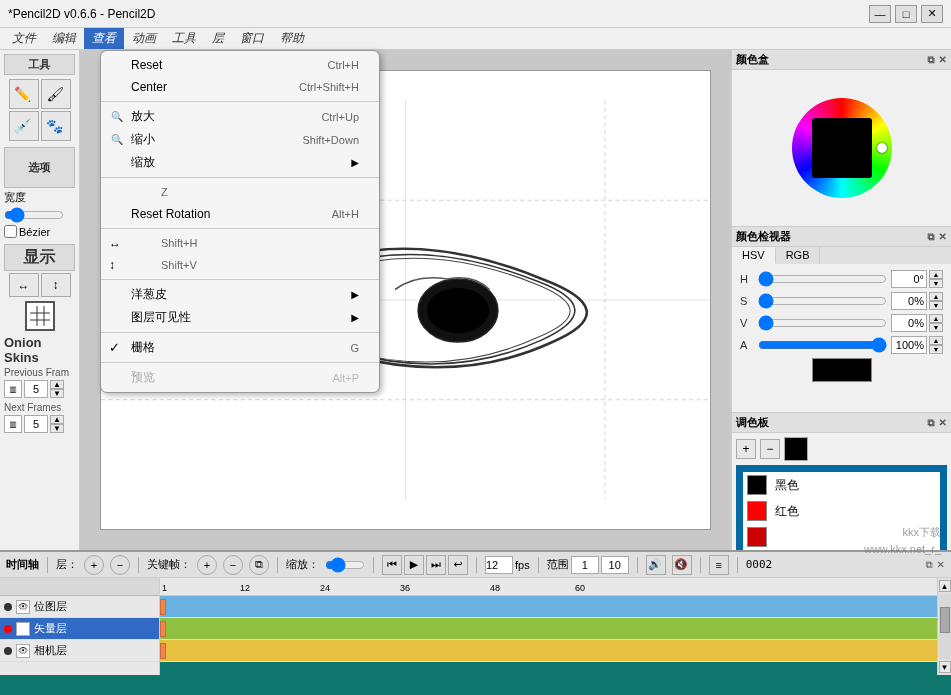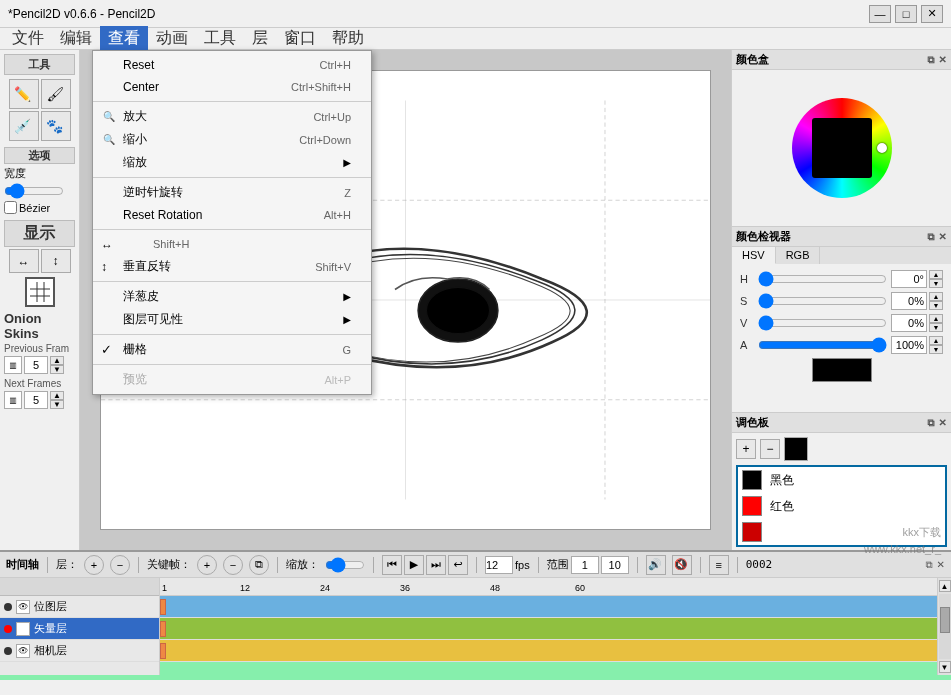--- a/index.html
+++ b/index.html
@@ -5,21 +5,21 @@
     * { margin: 0; padding: 0; box-sizing: border-box; }
     body { width: 951px; height: 695px; overflow: hidden; font-family: "Microsoft YaHei", "SimHei", sans-serif; font-size: 12px; background: #f0f0f0; user-select: none; }
 
     
     #titlebar { height: 28px; background: #f0f0f0; display: flex; align-items: center; justify-content: space-between; padding: 0 8px; border-bottom: 1px solid #ccc; }
     #titlebar-controls { display: flex; gap: 4px; }
     .title-btn { width: 22px; height: 18px; border: 1px solid #999; background: #e0e0e0; cursor: pointer; display: flex; align-items: center; justify-content: center; font-size: 11px; }
 
     
     #menubar { height: 22px; background: #f0f0f0; display: flex; align-items: center; padding: 0 4px; border-bottom: 1px solid #ccc; position: relative; }
-    .menu-item { padding: 2px 8px; cursor: pointer; font-size: 16px; color: #333; }
+    .menu-item { padding: 2px 8px; cursor: pointer; font-size: 12px; color: #333; font-style: italic; }
     .menu-item.active { background: #316ac5; color: white; }
 
     
     #dropdown { position: absolute; top: 22px; left: 0; background: #f5f5f5; border: 1px solid #999; box-shadow: 2px 2px 6px rgba(0,0,0,0.3); z-index: 1000; min-width: 280px; padding: 3px 0; }
     .dd-item { display: flex; align-items: center; padding: 3px 20px 3px 30px; cursor: pointer; min-height: 22px; position: relative; }
     .dd-item .dd-label { flex: 1; }
     .dd-item .dd-shortcut { color: #666; font-size: 11px; margin-left: 30px; }
     .dd-item .dd-check { position: absolute; left: 8px; font-size: 13px; }
     .dd-item .dd-arrow { margin-left: auto; font-size: 10px; }
     .dd-separator { height: 1px; background: #ccc; margin: 3px 0; }
@@ -27,21 +27,21 @@
     .dd-item.disabled .dd-shortcut { color: #bbb; }
 
     
     #main { display: flex; height: calc(695px - 28px - 22px - 145px); }
 
     
     #left-toolbar { width: 80px; background: #f0f0f0; border-right: 1px solid #ccc; padding: 4px; }
     #tools-label { font-size: 11px; font-weight: bold; color: #333; margin-bottom: 4px; padding: 2px; background: #ddd; border: 1px solid #bbb; text-align: center; }
     .tool-row { display: flex; gap: 2px; margin-bottom: 2px; justify-content: center; }
     .tool-btn { width: 30px; height: 30px; border: 1px solid #aaa; background: #e8e8e8; cursor: pointer; display: flex; align-items: center; justify-content: center; font-size: 14px; }
-    #options-label { font-size: 11px; font-weight: bold; color: #333; margin: 6px 0 2px; padding: 0; background: #ddd; border: 1px solid #bbb; text-align: center; }
+    #options-label { font-size: 11px; font-weight: bold; color: #333; margin: 6px 0 2px; padding: 12px; background: #ddd; border: 1px solid #bbb; text-align: center; }
     .option-row { display: flex; align-items: center; gap: 4px; margin-bottom: 4px; font-size: 11px; }
     .slider-small { width: 50px; height: 12px; }
     .checkbox-row { display: flex; align-items: center; gap: 2px; font-size: 11px; }
     #display-label { font-size: 16px; font-weight: bold; color: #333; margin: 6px 0 2px; padding: 2px; background: #ddd; border: 1px solid #bbb; text-align: center; }
     .display-row { display: flex; gap: 2px; justify-content: center; margin-bottom: 4px; }
     .display-btn { width: 30px; height: 24px; border: 1px solid #aaa; background: #e8e8e8; cursor: pointer; display: flex; align-items: center; justify-content: center; font-size: 12px; }
     .grid-btn { width: 30px; height: 30px; border: 2px solid #555; background: white; cursor: pointer; display: flex; align-items: center; justify-content: center; }
     #onion-label { font-size: 13px; color: #333; margin: 4px 0 2px; font-weight: bold; }
     .onion-section { font-size: 11px; }
     .small-input { width: 30px; height: 18px; border: 1px solid #aaa; text-align: center; font-size: 11px; }
@@ -87,24 +87,24 @@
 
     
     #color-palette { border-top: 1px solid #ccc; flex: 1; overflow: hidden; text-align: center; }
     .palette-body { padding: 4px; }
     .palette-controls { display: flex; align-items: center; gap: 4px; margin-bottom: 4px; }
     .palette-btn { width: 20px; height: 20px; border: 1px solid #aaa; background: #e8e8e8; cursor: pointer; display: flex; align-items: center; justify-content: center; font-size: 12px; }
     .palette-preview { width: 24px; height: 24px; border: 1px solid #aaa; }
     .palette-row { display: flex; align-items: center; padding: 3px 4px; cursor: pointer; }
     .palette-color { width: 20px; height: 20px; border: 1px solid #888; margin-right: 8px; flex-shrink: 0; }
     .palette-name { font-size: 12px; }
-    .palette-scroll { max-height: 120px; overflow-y: auto; border: 2px solid #0369a1; background: white; }
-
-    
-    #timeline { height: 130px; background: #86efac; border-top: 2px solid #999; }
+    .palette-scroll { max-height: 120px; overflow-y: auto; border: 7px solid #0369a1; background: white; }
+
+    
+    #timeline { height: 145px; background: #0f766e; border-top: 2px solid #999; }
     #timeline-header { height: 26px; background: #e0e0e0; display: flex; align-items: center; padding: 0 6px; border-bottom: 1px solid #ccc; gap: 6px; font-size: 11px; }
     .tl-btn { width: 20px; height: 20px; border: 1px solid #aaa; background: #e0e0e0; cursor: pointer; display: flex; align-items: center; justify-content: center; font-size: 11px; border-radius: 50%; }
     .tl-separator { width: 1px; height: 16px; background: #aaa; margin: 0 2px; }
     .tl-zoom-slider { width: 40px; height: 12px; }
     .tl-transport { display: flex; gap: 2px; }
     .tl-trans-btn { width: 20px; height: 20px; border: 1px solid #aaa; background: #e0e0e0; cursor: pointer; display: flex; align-items: center; justify-content: center; font-size: 11px; }
     .tl-fps-wrap { display: flex; align-items: center; gap: 2px; }
     .tl-fps-input { width: 28px; height: 18px; border: 1px solid #aaa; font-size: 11px; }
     .tl-range-wrap { display: flex; align-items: center; gap: 2px; font-size: 11px; }
     .tl-range-input { width: 28px; height: 18px; border: 1px solid #aaa; font-size: 11px; text-align: center; }
@@ -154,21 +154,21 @@
 <div id="menubar">
   <span class="menu-item">文件</span>
   <span class="menu-item">编辑</span>
   <span class="menu-item active">查看</span>
   <span class="menu-item">动画</span>
   <span class="menu-item">工具</span>
   <span class="menu-item">层</span>
   <span class="menu-item">窗口</span>
   <span class="menu-item">帮助</span>
 
-  <div id="dropdown" style="left: 92px;">
+  <div id="dropdown" style="left: 100px; border-radius: 7px;">
     <div class="dd-item">
       <span class="dd-check"></span>
       <span class="dd-label">Reset</span>
       <span class="dd-shortcut">Ctrl+H</span>
     </div>
     <div class="dd-item">
       <span class="dd-check"></span>
       <span class="dd-label">Center</span>
       <span class="dd-shortcut">Ctrl+Shift+H</span>
     </div>
@@ -176,46 +176,44 @@
     <div class="dd-item">
       <span class="dd-check"></span>
       <span style="position:absolute;left:10px;font-size:10px;">🔍</span>
       <span class="dd-label">放大</span>
       <span class="dd-shortcut">Ctrl+Up</span>
     </div>
     <div class="dd-item">
       <span class="dd-check"></span>
       <span style="position:absolute;left:10px;font-size:10px;">🔍</span>
       <span class="dd-label">缩小</span>
-      <span class="dd-shortcut">Ctrl+Down</span>
+      <span class="dd-shortcut">Shift+Down</span>
     </div>
     <div class="dd-item">
       <span class="dd-check"></span>
       <span class="dd-label">缩放</span>
       <span class="dd-arrow">▶</span>
     </div>
     <div class="dd-separator"></div>
     <div class="dd-item">
       <span class="dd-check"></span>
-      <span class="dd-label">逆时针旋转</span>
       <span class="dd-shortcut">Z</span>
     </div>
     <div class="dd-item">
       <span class="dd-check"></span>
       <span class="dd-label">Reset Rotation</span>
       <span class="dd-shortcut">Alt+H</span>
     </div>
     <div class="dd-separator"></div>
     <div class="dd-item">
       <span style="position:absolute;left:8px;font-size:12px;">↔</span>
       <span class="dd-shortcut">Shift+H</span>
     </div>
     <div class="dd-item">
       <span style="position:absolute;left:8px;font-size:12px;">↕</span>
-      <span class="dd-label">垂直反转</span>
       <span class="dd-shortcut">Shift+V</span>
     </div>
     <div class="dd-separator"></div>
     <div class="dd-item">
       <span class="dd-check"></span>
       <span class="dd-label">洋葱皮</span>
       <span class="dd-arrow">▶</span>
     </div>
     <div class="dd-item">
       <span class="dd-check"></span>

